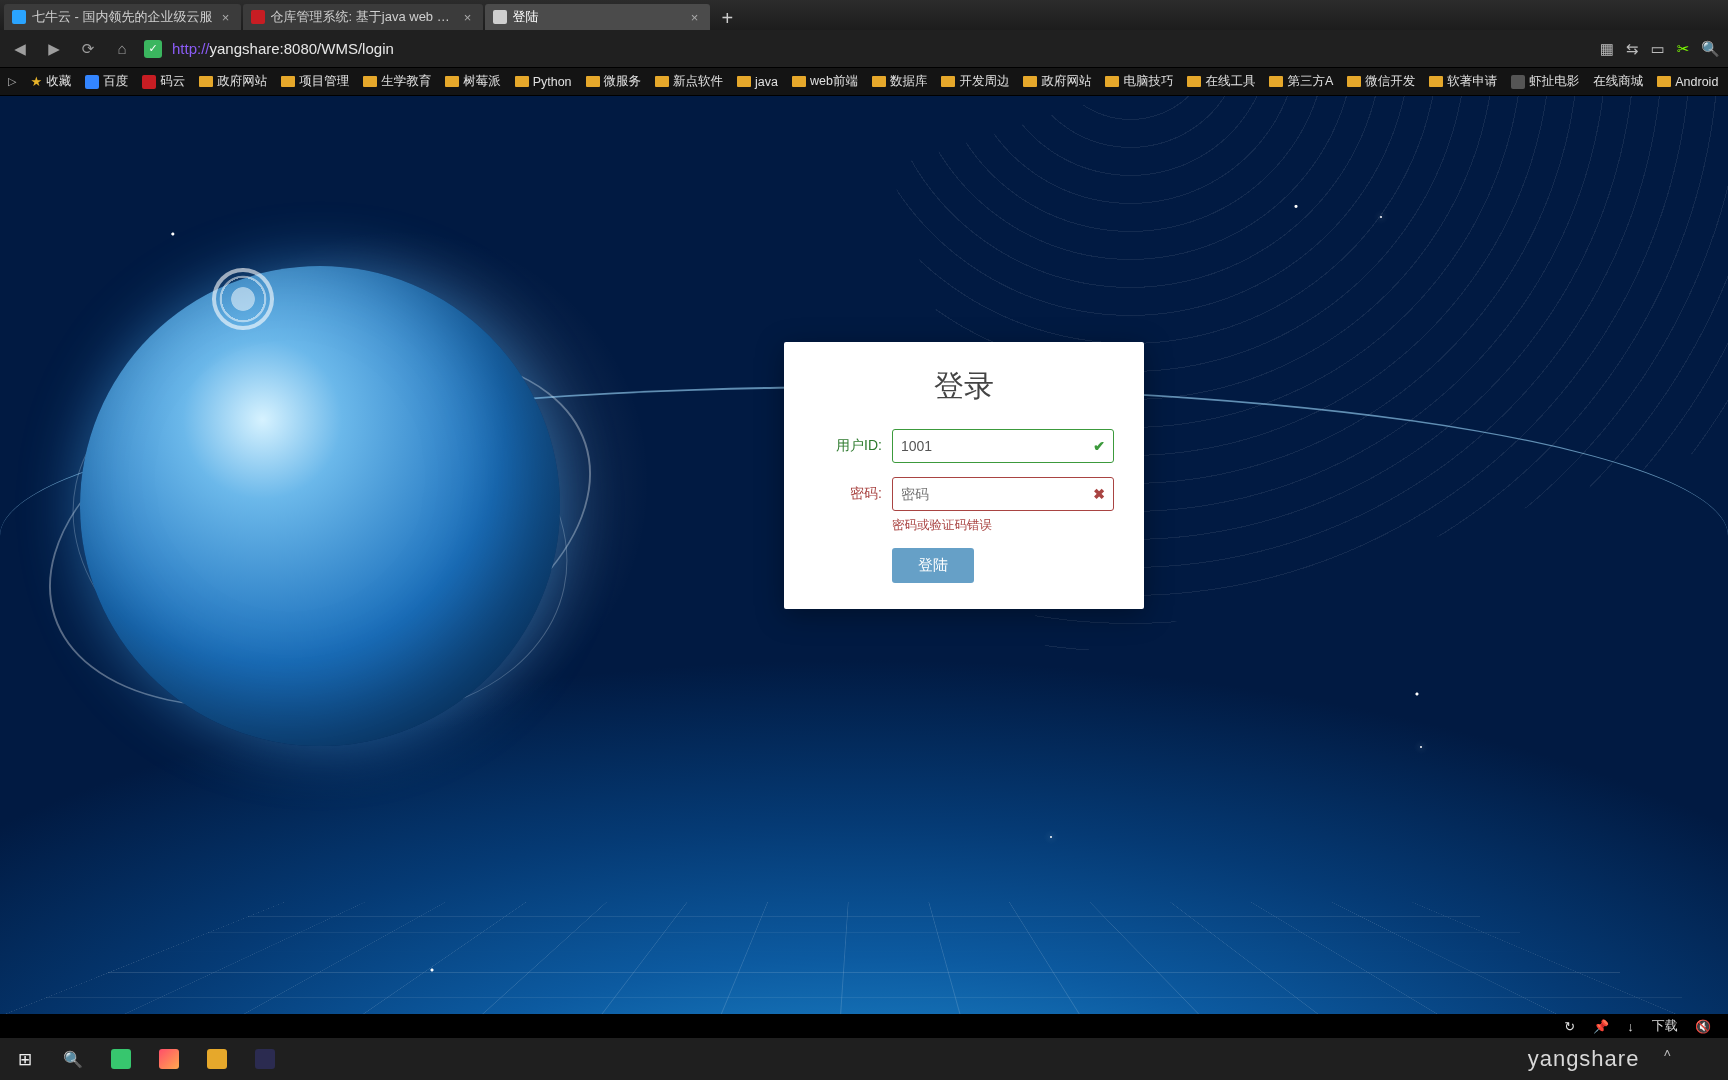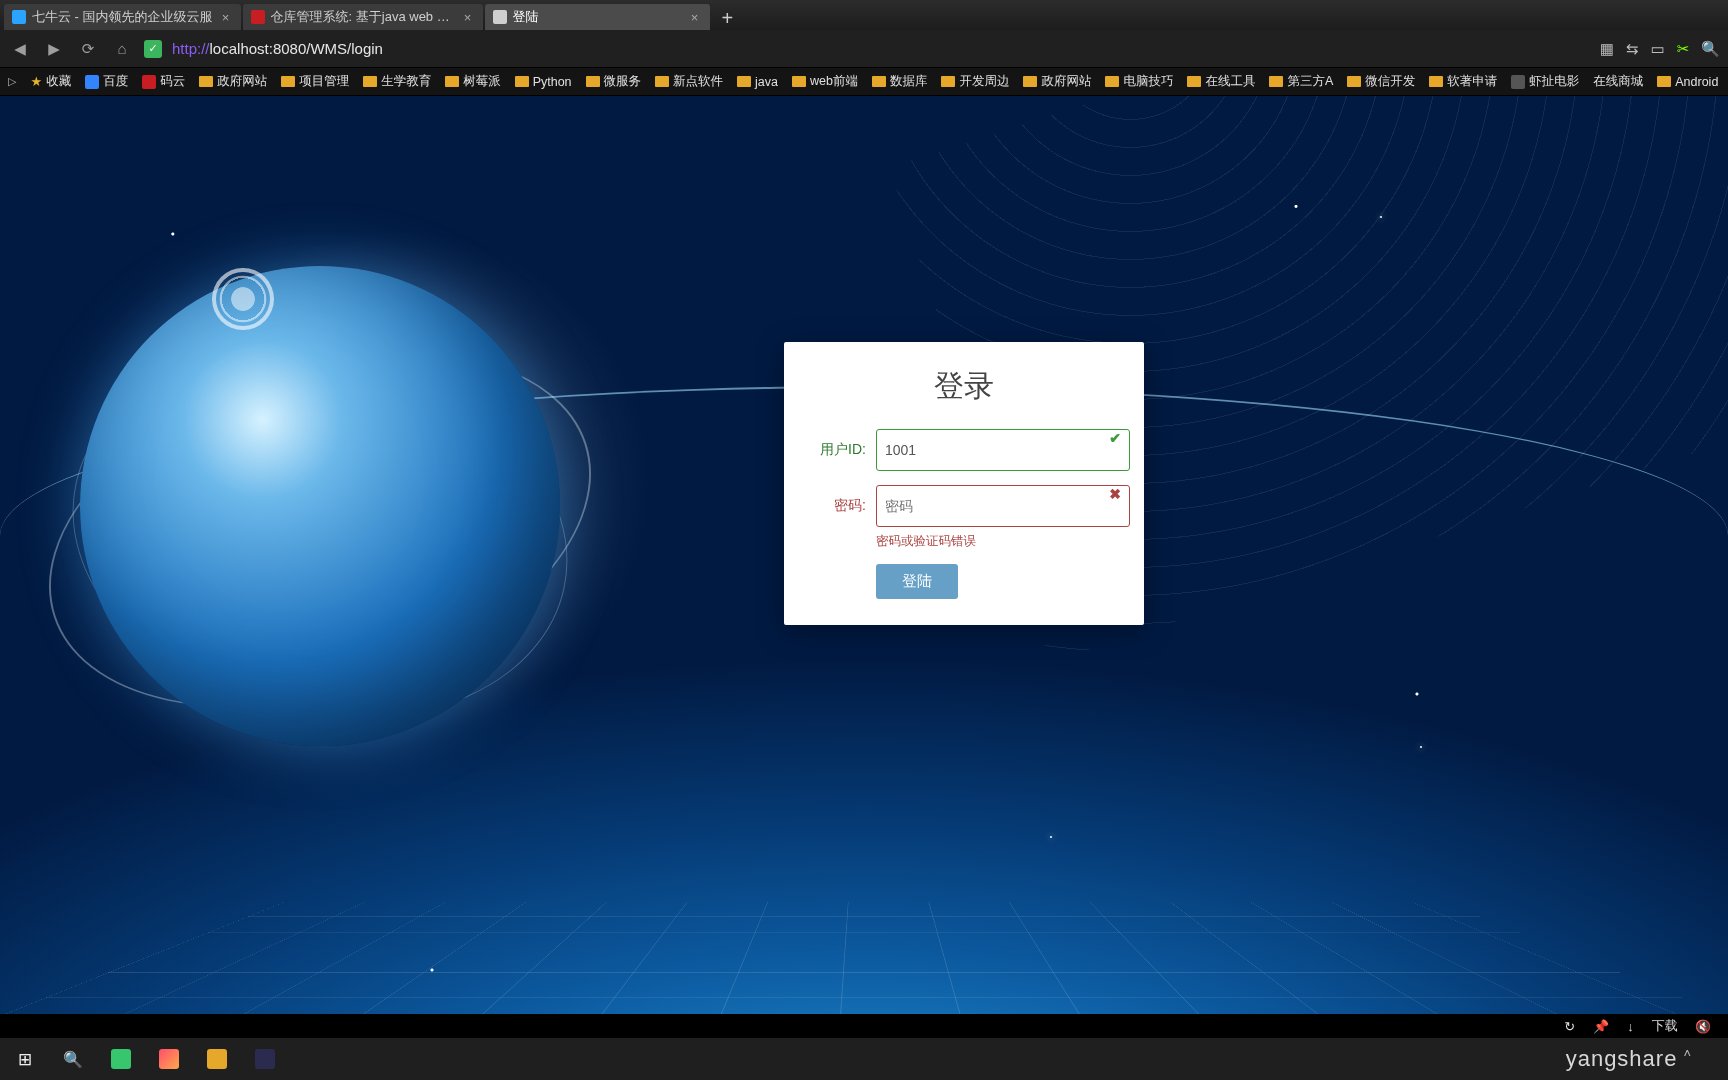--- a/index.html
+++ b/index.html
@@ -91,31 +91,31 @@
 .arc {
   position: absolute; left: 0; bottom: 130px; width: 1728px; height: 500px;
   border-top: 2px solid rgba(160,220,255,0.6); border-radius: 50% / 30%;
   filter: blur(0.5px);
 }
 .star-dot { position: absolute; width: 2px; height: 2px; background: #fff; border-radius: 50%; box-shadow: 0 0 6px #fff; }
 
 
 .login-panel {
   position: absolute; left: 784px; top: 246px; width: 360px;
-  background: #fff; border-radius: 2px; padding: 24px 14px 26px;
+  background: #fff; border-radius: 2px; padding: 24px 30px 26px;
   box-shadow: 0 6px 28px rgba(0,0,0,0.35);
 }
 .login-title { font-size: 30px; color: #444; text-align: center; font-weight: 400; margin-bottom: 22px; }
 .form-row { display: flex; align-items: center; margin-bottom: 14px; }
 .form-row label { width: 68px; text-align: right; font-size: 14px; margin-right: 10px; }
 .lbl-ok { color: #2d7a2d; }
 .lbl-err { color: #a94442; }
 .input-wrap {
-  flex: 1; height: 42px; border: 1px solid #ccc; border-radius: 3px;
-  display: flex; padding: 0 8px; background: #fff;
+  flex: 1; height: 34px; border: 1px solid #ccc; border-radius: 3px;
+  display: flex; align-items: center; padding: 0 8px; background: #fff;
 }
 .input-wrap.err { border-color: #a94442; }
 .input-wrap.ok  { border-color: #3c9a3c; }
 .input-wrap input {
   flex: 1; border: none; outline: none; font-size: 14px; color: #555; background: transparent;
 }
 .icon-status { font-size: 14px; font-weight: bold; }
 .icon-status.ok { color: #3c9a3c; }
 .icon-status.err { color: #a94442; }
 .error-msg {
@@ -148,21 +148,21 @@
   color: #ddd; font-size: 13px; gap: 18px; padding: 0 16px;
 }
 .taskbar {
   position: absolute; left: 0; bottom: 0; height: 42px; width: 100%;
   background: #1f1f1f; display: flex; align-items: center;
 }
 .taskbar .left { display: flex; align-items: center; gap: 2px; padding-left: 2px; }
 .tbtn { width: 46px; height: 42px; display: flex; align-items: center; justify-content: center; color: #eee; font-size: 16px; }
 .win { font-size: 17px; }
 .tbtn .sq { width: 20px; height: 20px; border-radius: 3px; }
-.taskbar .right { margin-left: auto; color: #d8d8d8; font-size: 22px; letter-spacing: 1px; padding-right: 36px; display: flex; gap: 6px; }
+.taskbar .right { margin-left: auto; color: #d8d8d8; font-size: 22px; letter-spacing: 1px; padding-right: 56px; display: flex; gap: 24px; }
 .taskbar .chev { color: #bdbdbd; font-size: 13px; }
 </style>
 </head>
 <body>
 
 <div class="tabbar">
   <div class="tab">
     <span class="favicon" style="background:#2aa4ff"></span>
     <span class="title">七牛云 - 国内领先的企业级云服</span>
     <span class="close">×</span>
@@ -180,21 +180,21 @@
   <div class="newtab">+</div>
 </div>
 
 <div class="navbar">
   <div class="navbtn">◀</div>
   <div class="navbtn">▶</div>
   <div class="navbtn">⟳</div>
   <div class="navbtn">⌂</div>
   <div class="shield">✓</div>
   <div class="url">
-    <span class="grey">http://</span><span>localhost:8080/WMS/login</span>
+    <span class="grey">http://</span><span>yangshare:8080/WMS/login</span>
   </div>
   <div class="nav-right">
     <span>▦</span>
     <span>⇆</span>
     <span>▭</span>
     <span class="scissors">✂</span>
     <span>🔍</span>
   </div>
 </div>
 

